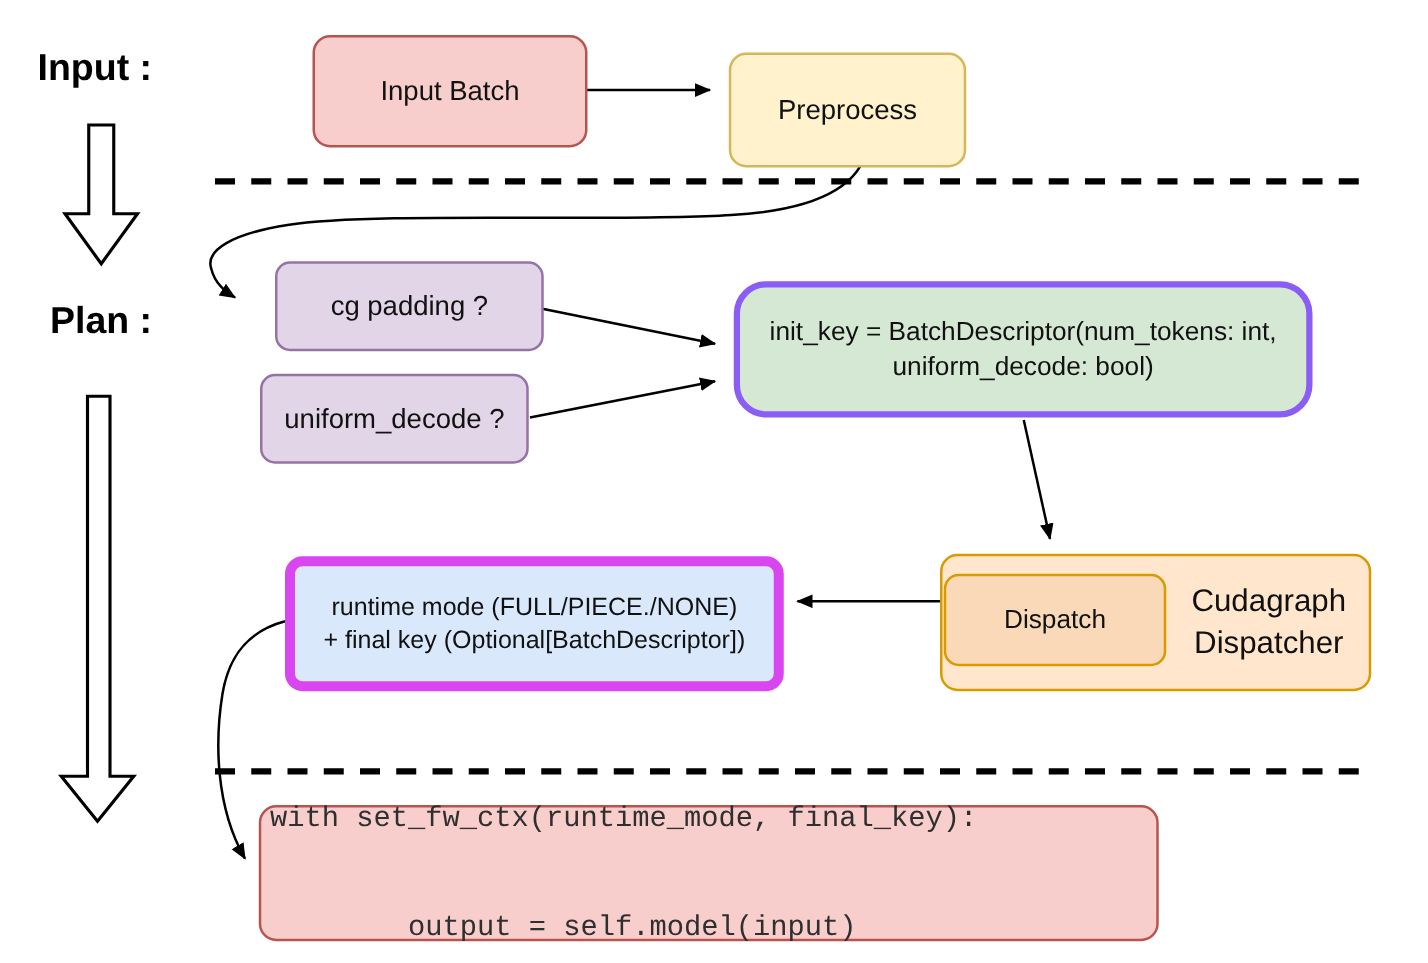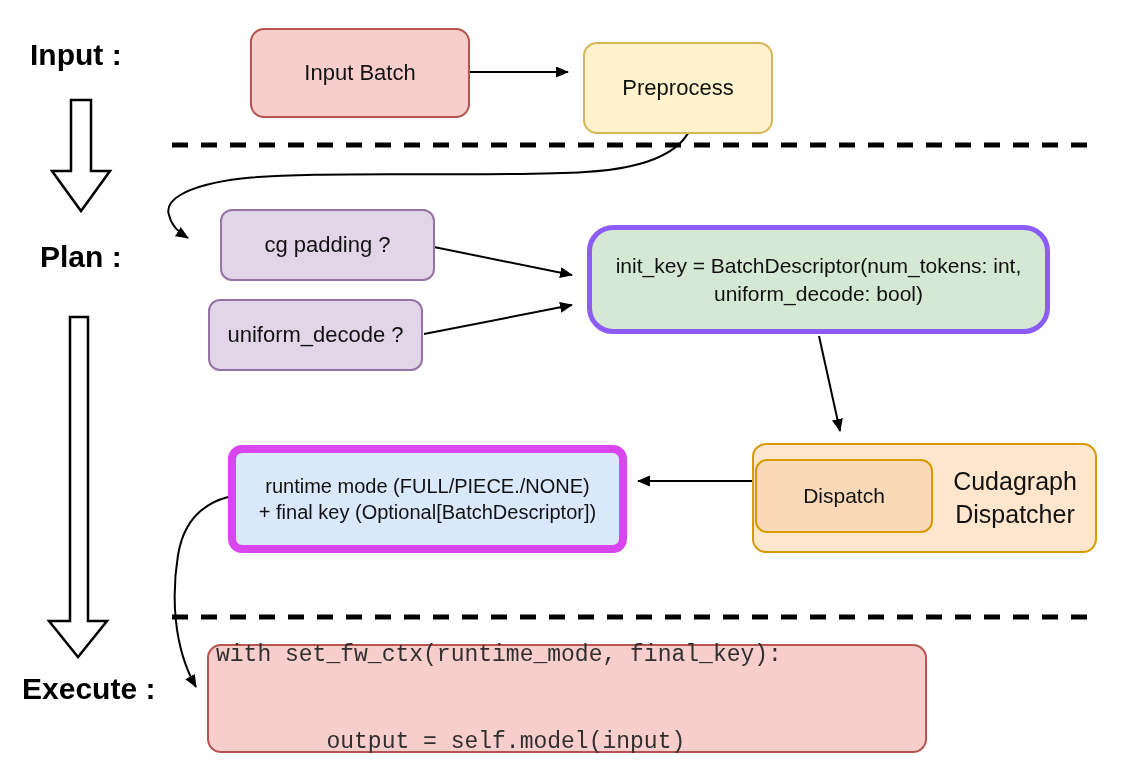--- a/index.html
+++ b/index.html
@@ -116,21 +116,20 @@
     <path d="M694,118 C688,148 655,168 585,172 C495,178 300,169 230,180 C186,187 164,200 169,215 C172,227 180,233 188,238" stroke="#000000" stroke-width="2" fill="none" marker-end="url(#arrow)"></path>
     <path d="M424,245 L572,275" stroke="#000000" stroke-width="2" fill="none" marker-end="url(#arrow)"></path>
     <path d="M424,334 L572,305" stroke="#000000" stroke-width="2" fill="none" marker-end="url(#arrow)"></path>
     <path d="M819,336 L840,431" stroke="#000000" stroke-width="2" fill="none" marker-end="url(#arrow)"></path>
     <path d="M752,481 L638,481" stroke="#000000" stroke-width="2" fill="none" marker-end="url(#arrow)"></path>
     <path d="M228,497 C198,505 183,525 178,555 C172,592 172,645 196,687" stroke="#000000" stroke-width="2" fill="none" marker-end="url(#arrow)"></path>
   </svg>
 
   <div class="stage-label" style="left:30px;top:38px;">Input :</div>
   <div class="stage-label" style="left:40px;top:240px;">Plan :</div>
-  <div class="stage-label" style="left:22px;top:672px;">Execute :</div>
 
   <div class="node node-input-batch">
     <span class="line">Input Batch</span>
   </div>
 
   <div class="node node-preprocess">
     <span class="line">Preprocess</span>
   </div>
 
   <div class="node node-cg-padding">

